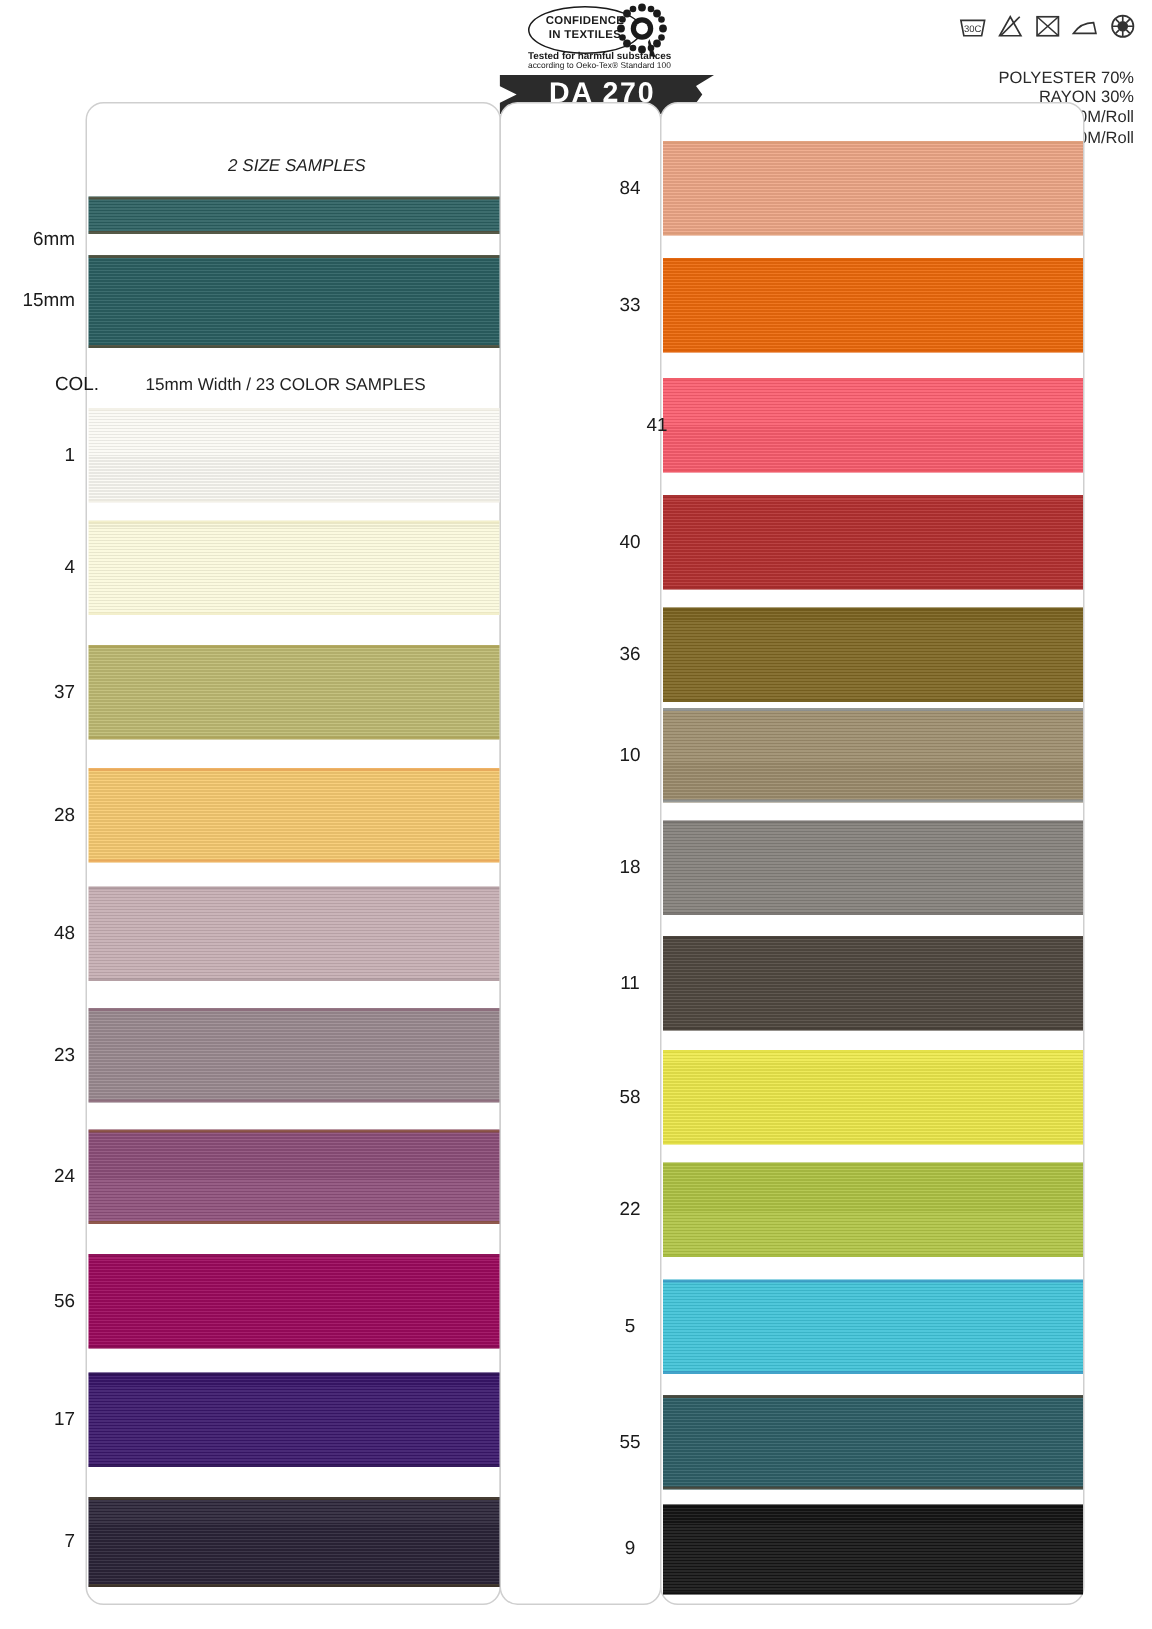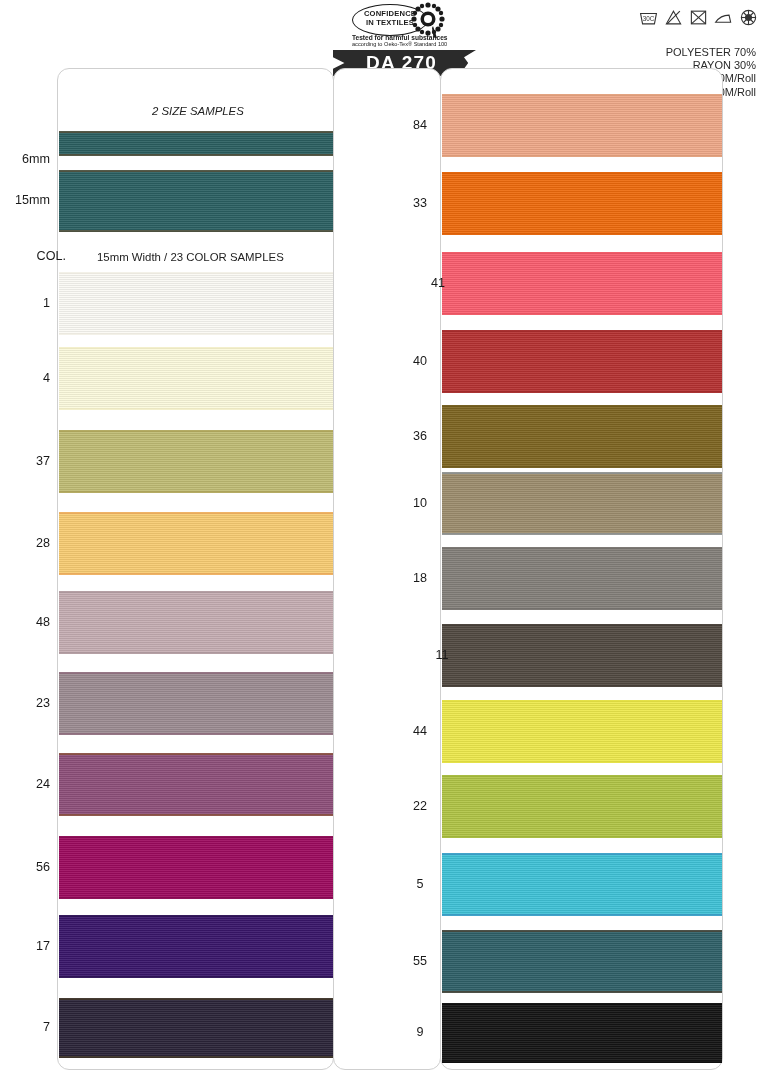--- a/index.html
+++ b/index.html
@@ -388,27 +388,27 @@
       <div class="weave"></div>
       <div class="edge-top" style="background: rgb(111, 107, 103);"></div>
       <div class="edge-bot" style="background: rgb(111, 107, 103);"></div>
     </div>
     <div class="row-label center" style="left: 395px; width: 50px; top: 570.5px;">18</div>
     <div class="swatch" style="left: 442px; top: 624px; width: 280px; height: 63px; background: rgb(81, 73, 65);">
       <div class="weave"></div>
       <div class="edge-top" style="background: rgb(63, 56, 50);"></div>
       <div class="edge-bot" style="background: rgb(63, 56, 50);"></div>
     </div>
-    <div class="row-label center" style="left: 417px; width: 50px; top: 647.5px;">11</div>
+    <div class="row-label center" style="left: 395px; width: 50px; top: 647.5px;">11</div>
     <div class="swatch" style="left: 442px; top: 700px; width: 280px; height: 63px; background: rgb(237, 233, 76);">
       <div class="weave"></div>
       <div class="edge-top" style="background: rgb(220, 216, 60);"></div>
       <div class="edge-bot" style="background: rgb(220, 216, 60);"></div>
     </div>
-    <div class="row-label center" style="left: 395px; width: 50px; top: 723.5px;">44</div>
+    <div class="row-label center" style="left: 395px; width: 50px; top: 723.5px;">58</div>
     <div class="swatch" style="left: 442px; top: 775px; width: 280px; height: 63px; background: rgb(176, 196, 69);">
       <div class="weave"></div>
       <div class="edge-top" style="background: rgb(156, 176, 54);"></div>
       <div class="edge-bot" style="background: rgb(156, 176, 54);"></div>
     </div>
     <div class="row-label center" style="left: 395px; width: 50px; top: 798.5px;">22</div>
     <div class="swatch" style="left: 442px; top: 853px; width: 280px; height: 63px; background: rgb(63, 194, 215);">
       <div class="weave"></div>
       <div class="edge-top" style="background: rgb(59, 135, 189);"></div>
       <div class="edge-bot" style="background: rgb(59, 135, 189);"></div>

